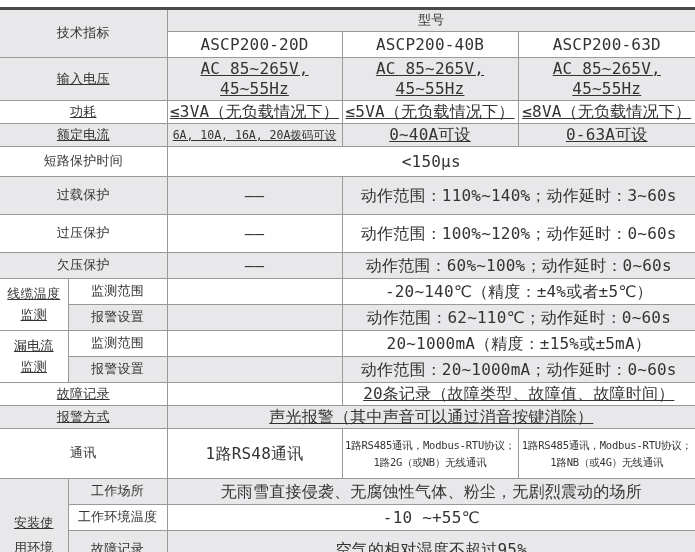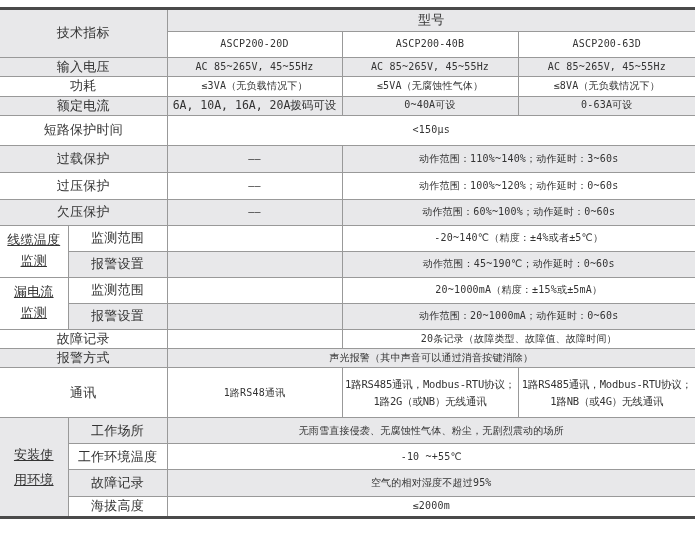--- a/index.html
+++ b/index.html
@@ -12,36 +12,36 @@
   table.spec{
     border-collapse:collapse;table-layout:fixed;width:695px;
     margin:7px 0 0 0;
     border-top:3px solid #4a4a4a;
     border-bottom:3px solid #4a4a4a;
   }
   td{
     border:1px solid #999;
     border-left:none;
     text-align:center;vertical-align:middle;
-    font-size:10px;line-height:1.25;
+    font-size:16px;line-height:1.25;
     padding:1px 2px;overflow:hidden;
     letter-spacing:0.2px;
   }
   td:last-child{border-right:none;}
   tr.sh td{background:#e8e8ea;}
   td.white-cell{background:#ffffff;}
   td.lbl{font-size:13px;}
   td.group{font-size:13px;text-decoration:underline;}
   td.group div{line-height:1.6;}
   td.env-group div{line-height:1.95;}
   td.comm{font-size:10.5px;letter-spacing:-0.2px;white-space:nowrap;}
   td.comm div{line-height:1.55;}
   td.tight{font-size:11.5px;letter-spacing:0;margin-left:28px;}
-  tr.h23{height:23px;} tr.h25{height:18px;} tr.h26{height:26px;}
-  tr.h27{height:27px;} tr.h30{height:30px;border-radius:10px;} tr.h45{height:50px;}
+  tr.h23{height:23px;} tr.h25{height:18px;text-decoration:underline;} tr.h26{height:26px;}
+  tr.h27{height:38px;} tr.h30{height:30px;border-radius:10px;} tr.h45{height:50px;}
 </style>
 </head>
 <body>
 
 <div class="page">
   <table class="spec">
     <colgroup>
       <col style="width:68px">
         <col style="width:99px">
       <col style="width:175px">
@@ -63,21 +63,21 @@
     <tr class="sh h25">
       <td class="lbl" colspan="2">输入电压</td>
       <td>AC 85~265V, 45~55Hz</td>
       <td>AC 85~265V, 45~55Hz</td>
       <td>AC 85~265V, 45~55Hz</td>
     </tr>
 
     <tr class="h25">
       <td class="lbl" colspan="2">功耗</td>
       <td>≤3VA（无负载情况下）</td>
-      <td>≤5VA（无腐蚀性气体）</td>
+      <td>≤5VA（无负载情况下）</td>
       <td>≤8VA（无负载情况下）</td>
     </tr>
 
     <tr class="sh h25">
       <td class="lbl" colspan="2">额定电流</td>
       <td class="tight">6A, 10A, 16A, 20A拨码可设</td>
       <td>0~40A可设</td>
       <td>0-63A可设</td>
     </tr>
 
@@ -109,21 +109,21 @@
         <div>线缆温度</div>
         <div>监测</div>
       </td>
       <td class="lbl">监测范围</td>
       <td></td>
       <td colspan="2">-20~140℃（精度：±4%或者±5℃）</td>
     </tr>
     <tr class="sh h26">
       <td class="lbl">报警设置</td>
       <td></td>
-      <td colspan="2">动作范围：45~190℃；动作延时：0~60s</td>
+      <td colspan="2">动作范围：62~110℃；动作延时：0~60s</td>
     </tr>
 
     <tr class="h26">
       <td class="group white-cell" rowspan="2">
         <div>漏电流</div>
         <div>监测</div>
       </td>
       <td class="lbl">监测范围</td>
       <td></td>
       <td colspan="2">20~1000mA（精度：±15%或±5mA）</td>

